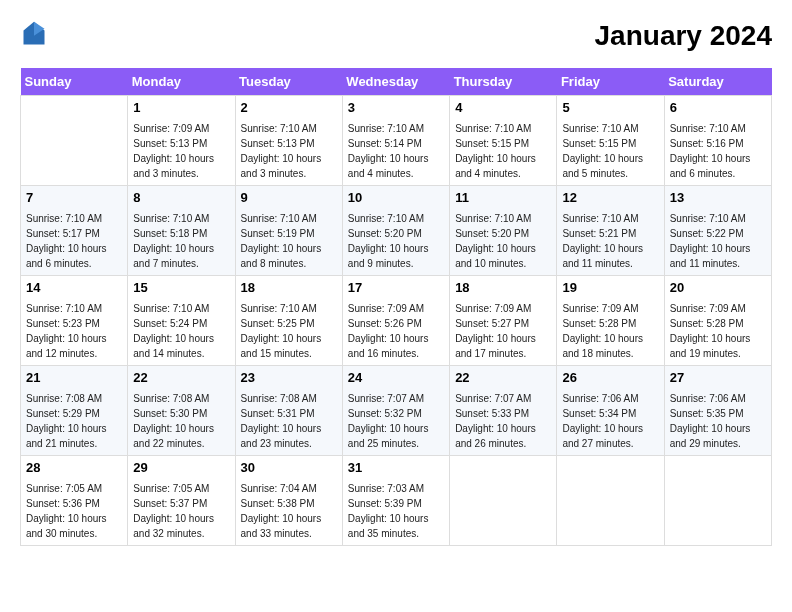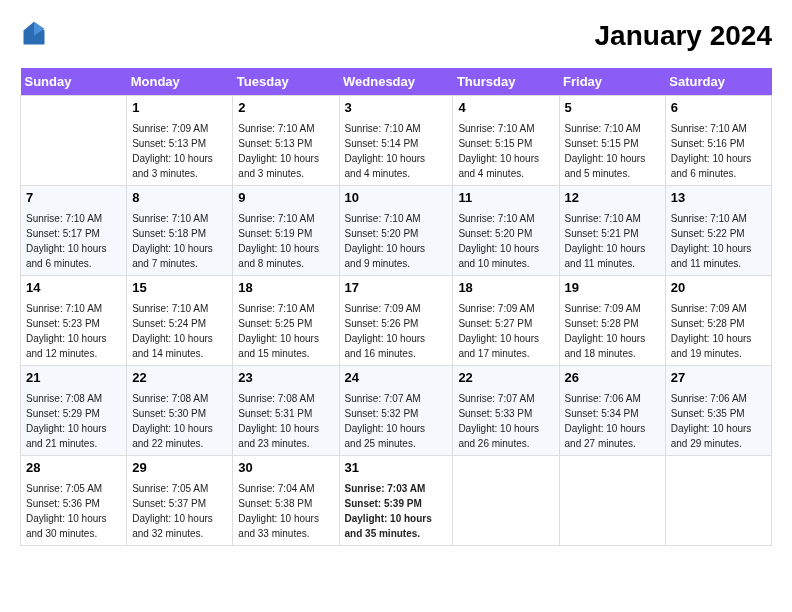--- a/index.html
+++ b/index.html
@@ -327,21 +327,21 @@
         </td>
         <td>
           <span class="day-number">30</span>
           <div class="day-info" style="white-space: pre-line;">Sunrise: 7:04 AM
 Sunset: 5:38 PM
 Daylight: 10 hours
 and 33 minutes.</div>
         </td>
         <td>
           <span class="day-number">31</span>
-          <div class="day-info" style="white-space: pre-line; font-weight: bold;">Sunrise: 7:03 AM
+          <div class="day-info" style="white-space: pre-line;">Sunrise: 7:03 AM
 Sunset: 5:39 PM
 Daylight: 10 hours
 and 35 minutes.</div>
         </td>
         <td></td>
         <td></td>
         <td></td>
       </tr>
     </tbody>
 </table>

